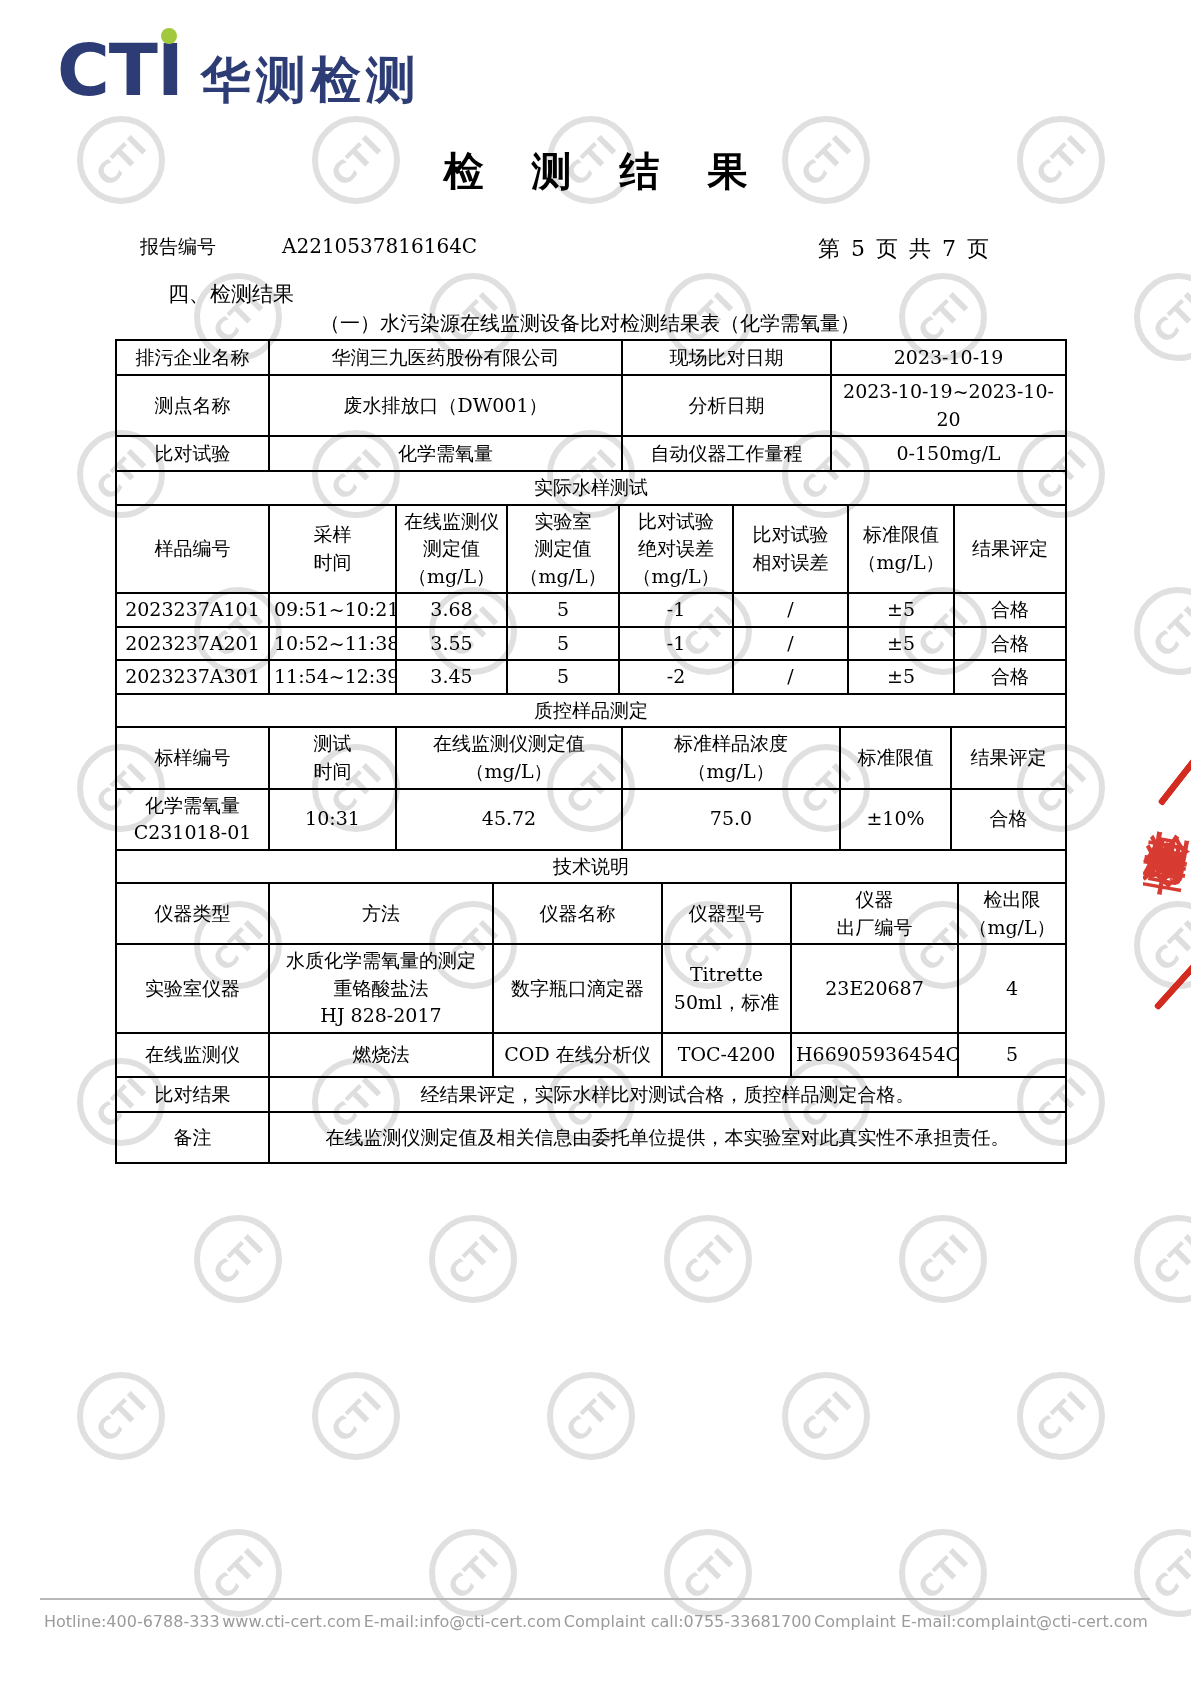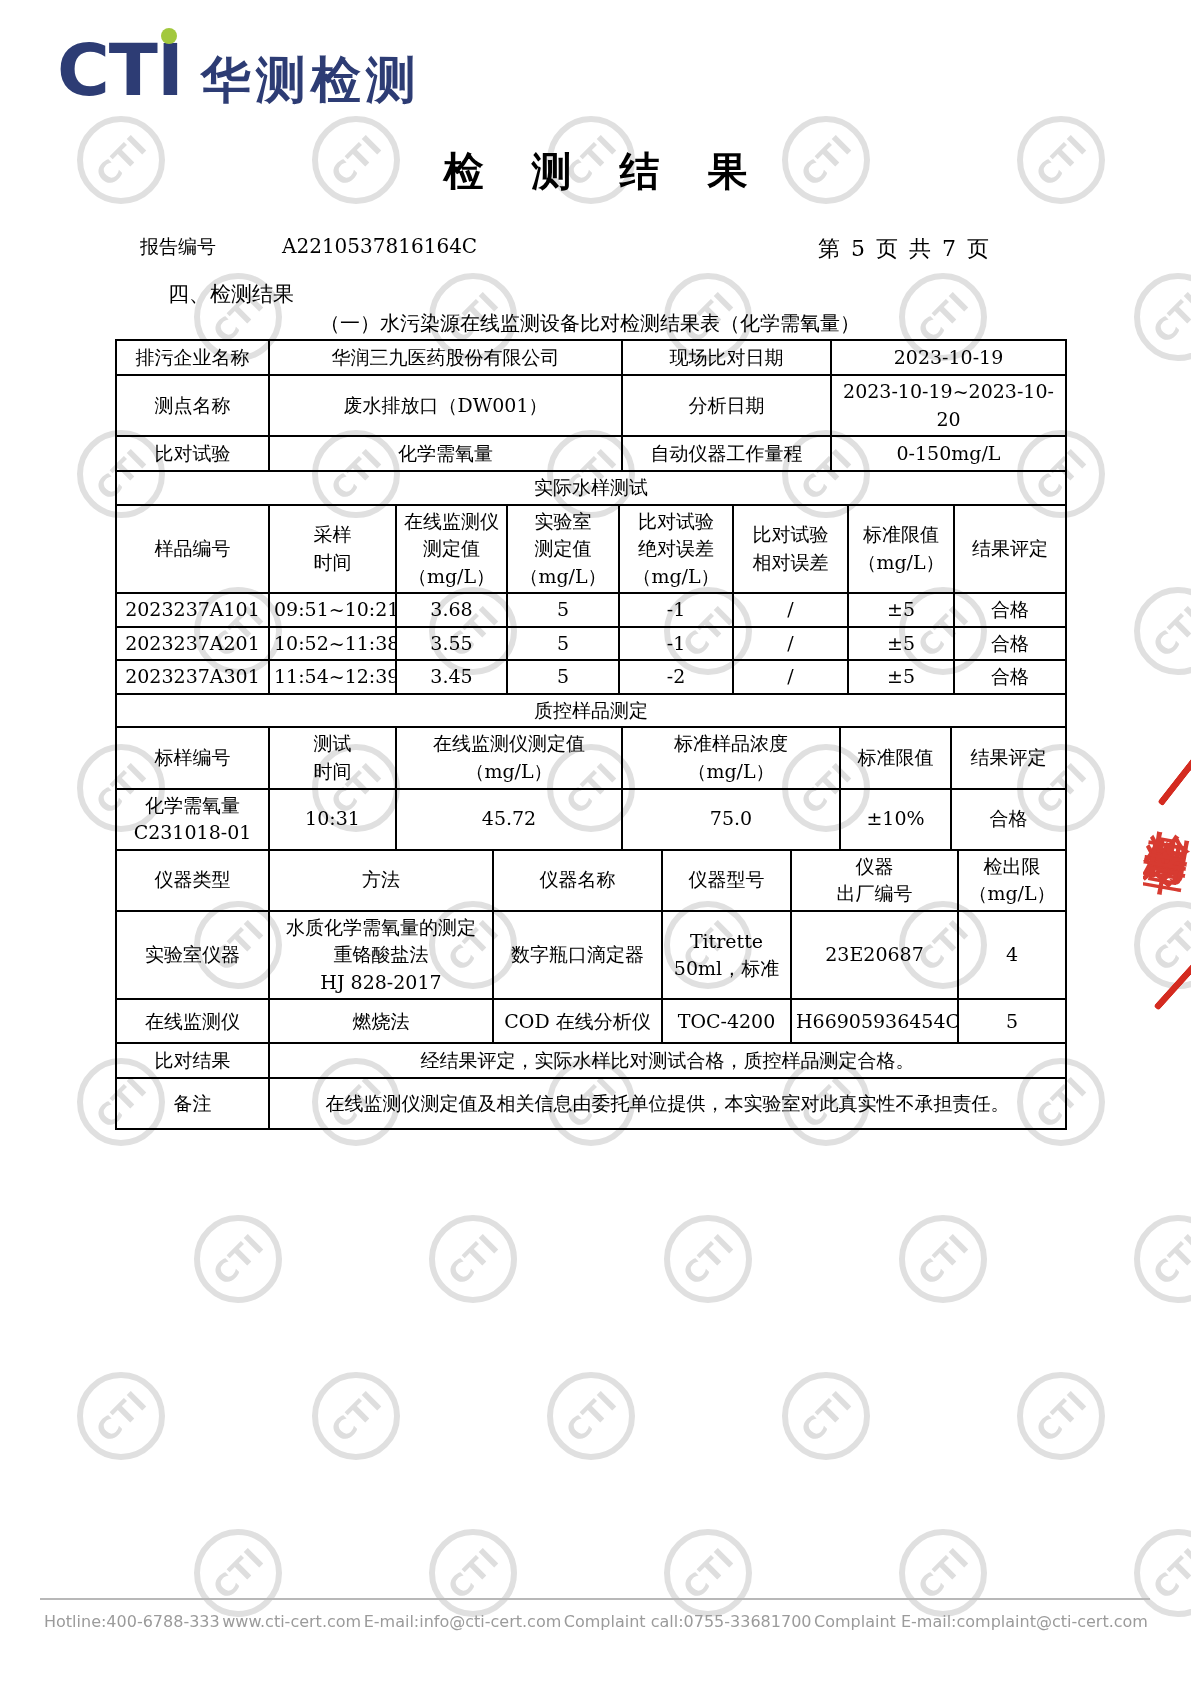--- a/index.html
+++ b/index.html
@@ -404,20 +404,23 @@
       <table class="doc">
         <colgroup>
             <col style="width:153px">
             <col style="width:224px">
             <col style="width:169px">
             <col style="width:129px">
             <col style="width:167px">
             <col style="width:108px">
           </colgroup>
         <tbody>
+            <tr class="r-sec">
+          <td colspan="6">技术说明</td>
+        </tr>
         <tr class="r-h3">
           <th>仪器类型</th>
           <th>方法</th>
           <th>仪器名称</th>
           <th>仪器型号</th>
           <th>仪器
 出厂编号</th>
           <th>检出限
 （mg/L）</th>
         </tr>

